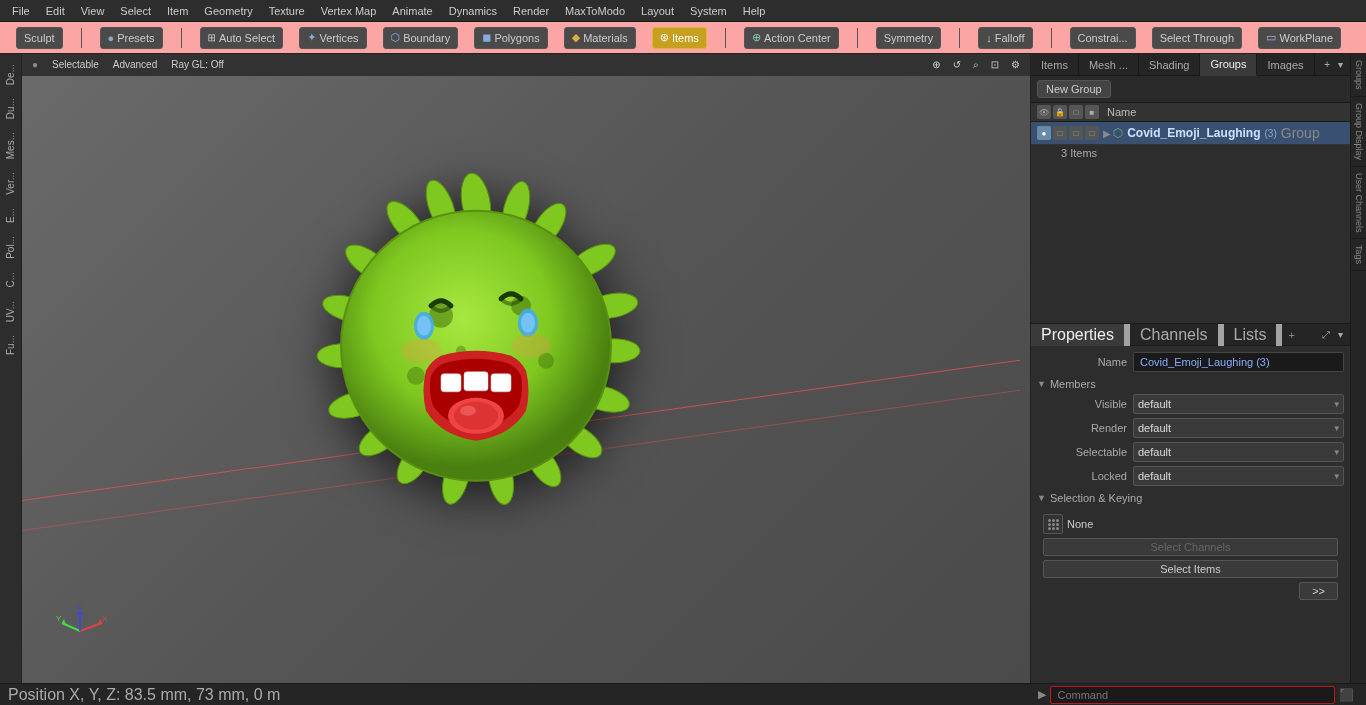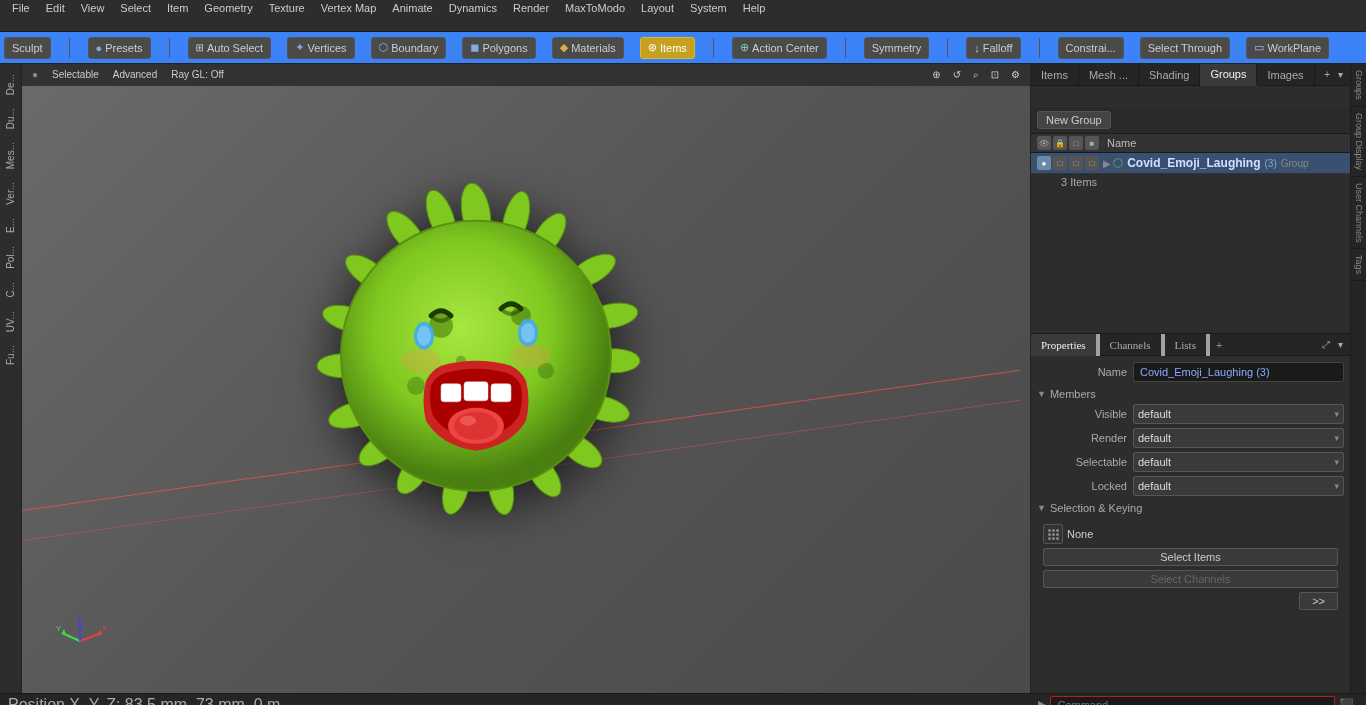--- a/index.html
+++ b/index.html
@@ -1,23 +1,23 @@
 <!DOCTYPE html>
 <html><head>
   <meta charset="utf-8">
   <style>
     * { box-sizing: border-box; margin: 0; padding: 0; }
     body { background: #3a3a3a; font-family: 'Segoe UI', Tahoma, Geneva, Verdana, sans-serif; font-size: 11px; color: #ccc; overflow: hidden; width: 1366px; height: 705px; }
 
     
-    #menu-bar { display: flex; background: #2d2d2d; height: 32px; padding: 0 4px; border-bottom: 1px solid #1a1a1a; }
+    #menu-bar { display: flex; align-items: center; background: #2d2d2d; height: 22px; padding: 0 4px; border-bottom: 1px solid #1a1a1a; }
     .menu-item { padding: 2px 8px; color: #ccc; cursor: pointer; font-size: 11px; }
 
     
-    #toolbar { display: flex; align-items: center; background: #3b82f6; height: 32px; padding: 0 4px; border-bottom: 1px solid #222; gap: 16px; }
+    #toolbar { display: flex; align-items: center; background: #fca5a5; height: 32px; padding: 0 16px; border-bottom: 1px solid #222; gap: 16px; }
     .tool-btn { display: flex; align-items: center; gap: 3px; padding: 2px 7px; background: #4a4a4a; border: 1px solid #555; border-radius: 3px; color: #ccc; cursor: pointer; font-size: 11px; height: 22px; }
     .tool-btn.active { background: #c8a020; border-color: #e0b830; color: #fff; }
     .tool-sep { width: 1px; background: #555; height: 20px; margin: 0 2px; }
 
     
     #main { display: flex; height: calc(705px - 22px - 32px - 22px); }
 
     
     #left-sidebar { width: 22px; background: #2d2d2d; border-right: 1px solid #222; display: flex; flex-direction: column; align-items: center; padding-top: 4px; gap: 1px; }
     .sidebar-tab { writing-mode: vertical-rl; transform: rotate(180deg); font-size: 10px; color: #aaa; padding: 6px 2px; cursor: pointer; border-radius: 2px; white-space: nowrap; }
@@ -38,44 +38,44 @@
     #right-panel { width: 320px; background: #2d2d2d; border-left: 1px solid #222; display: flex; flex-direction: column; }
 
     
     #right-tabs-top { display: flex; align-items: center; background: #252525; border-bottom: 1px solid #1a1a1a; height: 22px; }
     .right-tab { padding: 2px 10px; font-size: 11px; color: #aaa; cursor: pointer; border-right: 1px solid #1a1a1a; height: 22px; display: flex; align-items: center; }
     .right-tab.active { background: #3a3a3a; color: #eee; border-bottom: 2px solid #3a3a3a; }
     .right-tab-actions { margin-left: auto; display: flex; gap: 2px; padding-right: 4px; }
     .rt-action { color: #aaa; cursor: pointer; font-size: 10px; padding: 1px 3px; }
 
     
-    #groups-panel { flex: 1; overflow: hidden; display: flex; flex-direction: column; margin-top: 21px; }
+    #groups-panel { flex: 1; overflow: hidden; display: flex; flex-direction: column; }
     #groups-toolbar { display: flex; align-items: center; padding: 4px 6px; background: #2a2a2a; border-bottom: 1px solid #1a1a1a; gap: 4px; }
     .grp-btn { padding: 2px 8px; background: #444; border: 1px solid #555; border-radius: 3px; color: #ccc; cursor: pointer; font-size: 11px; }
     #groups-col-header { display: flex; align-items: center; padding: 2px 6px; background: #333; border-bottom: 1px solid #1a1a1a; gap: 4px; }
     .col-icons { display: flex; gap: 2px; margin-right: 4px; }
     .col-icon { width: 14px; height: 14px; background: #555; border-radius: 2px; display: flex; align-items: center; justify-content: center; font-size: 8px; color: #aaa; }
     .col-name { color: #bbb; font-size: 11px; }
     #groups-list { flex: 1; overflow-y: auto; }
     .group-row { display: flex; align-items: center; padding: 3px 6px; border-bottom: 1px solid #333; background: #2d2d2d; }
     .group-row.selected { background: #3a5070; }
     .group-row-icons { display: flex; gap: 2px; margin-right: 4px; }
     .gri { width: 14px; height: 14px; background: #555; border-radius: 2px; display: flex; align-items: center; justify-content: center; font-size: 8px; color: #aaa; cursor: pointer; }
     .gri.active { background: #6a8aaa; color: #fff; }
     .group-expand { color: #888; margin-right: 2px; font-size: 10px; cursor: pointer; }
     .group-icon { color: #6aaa6a; margin-right: 4px; font-size: 12px; }
     .group-name { color: #cce0ff; font-size: 12px; font-weight: bold; }
     .group-count { color: #88aacc; font-size: 10px; margin-left: 4px; }
-    .group-type { color: #888; font-size: 10px; margin-left: 4px; }
+    .group-type { color: #888; font-size: 14px; margin-left: 4px; }
     .group-sub { padding: 2px 6px 2px 30px; color: #aaa; font-size: 11px; }
 
     
     #props-panel { height: 360px; border-top: 1px solid #1a1a1a; display: flex; flex-direction: column; }
     #props-tabs { display: flex; align-items: center; background: #252525; border-bottom: 1px solid #1a1a1a; height: 22px; }
-    .props-tab { padding: 2px 10px; font-size: 11px; color: #aaa; cursor: pointer; border-right: 4px solid #a3a3a3; height: 22px; display: flex; align-items: center; font-family: Liberation Serif, serif; }
+    .props-tab { padding: 2px 10px; font-size: 16px; color: #aaa; cursor: pointer; border-right: 6px solid #a3a3a3; height: 22px; display: flex; align-items: center; }
     .props-tab.active { background: #3a3a3a; color: #eee; }
     .props-tab-add { color: #888; padding: 2px 6px; cursor: pointer; }
     .props-tab-actions { margin-left: auto; display: flex; gap: 2px; padding-right: 4px; }
 
     #props-content { flex: 1; overflow-y: auto; padding: 6px; }
     .prop-row { display: flex; align-items: center; margin-bottom: 4px; }
     .prop-label { color: #aaa; font-size: 11px; width: 90px; text-align: right; margin-right: 6px; flex-shrink: 0; }
     .prop-input { flex: 1; background: #1a1a1a; border: 1px solid #444; border-radius: 2px; color: #ddd; font-size: 11px; padding: 2px 6px; height: 20px; }
     .prop-select { flex: 1; background: #3a3a3a; border: 1px solid #555; border-radius: 2px; color: #ddd; font-size: 11px; padding: 1px 4px; height: 20px; display: flex; align-items: center; justify-content: space-between; cursor: pointer; }
     .prop-select-arrow { color: #888; font-size: 9px; }
@@ -426,24 +426,24 @@
                 <div class="dot"></div>
                 <div class="dot"></div>
                 <div class="dot"></div>
                 <div class="dot"></div>
                 <div class="dot"></div>
               </div>
             </div>
             <span class="sel-label">None</span>
           </div>
           <div class="sel-row">
+            <div class="sel-btn disabled">Select Channels</div>
+          </div>
+          <div class="sel-row">
             <div class="sel-btn">Select Items</div>
-          </div>
-          <div class="sel-row">
-            <div class="sel-btn disabled">Select Channels</div>
           </div>
           <div class="sel-row" style="justify-content:flex-end;">
             <div class="sel-btn" style="flex:0; padding:2px 12px;">&gt;&gt;</div>
           </div>
         </div>
       </div>
     </div>
 
   </div>
 

